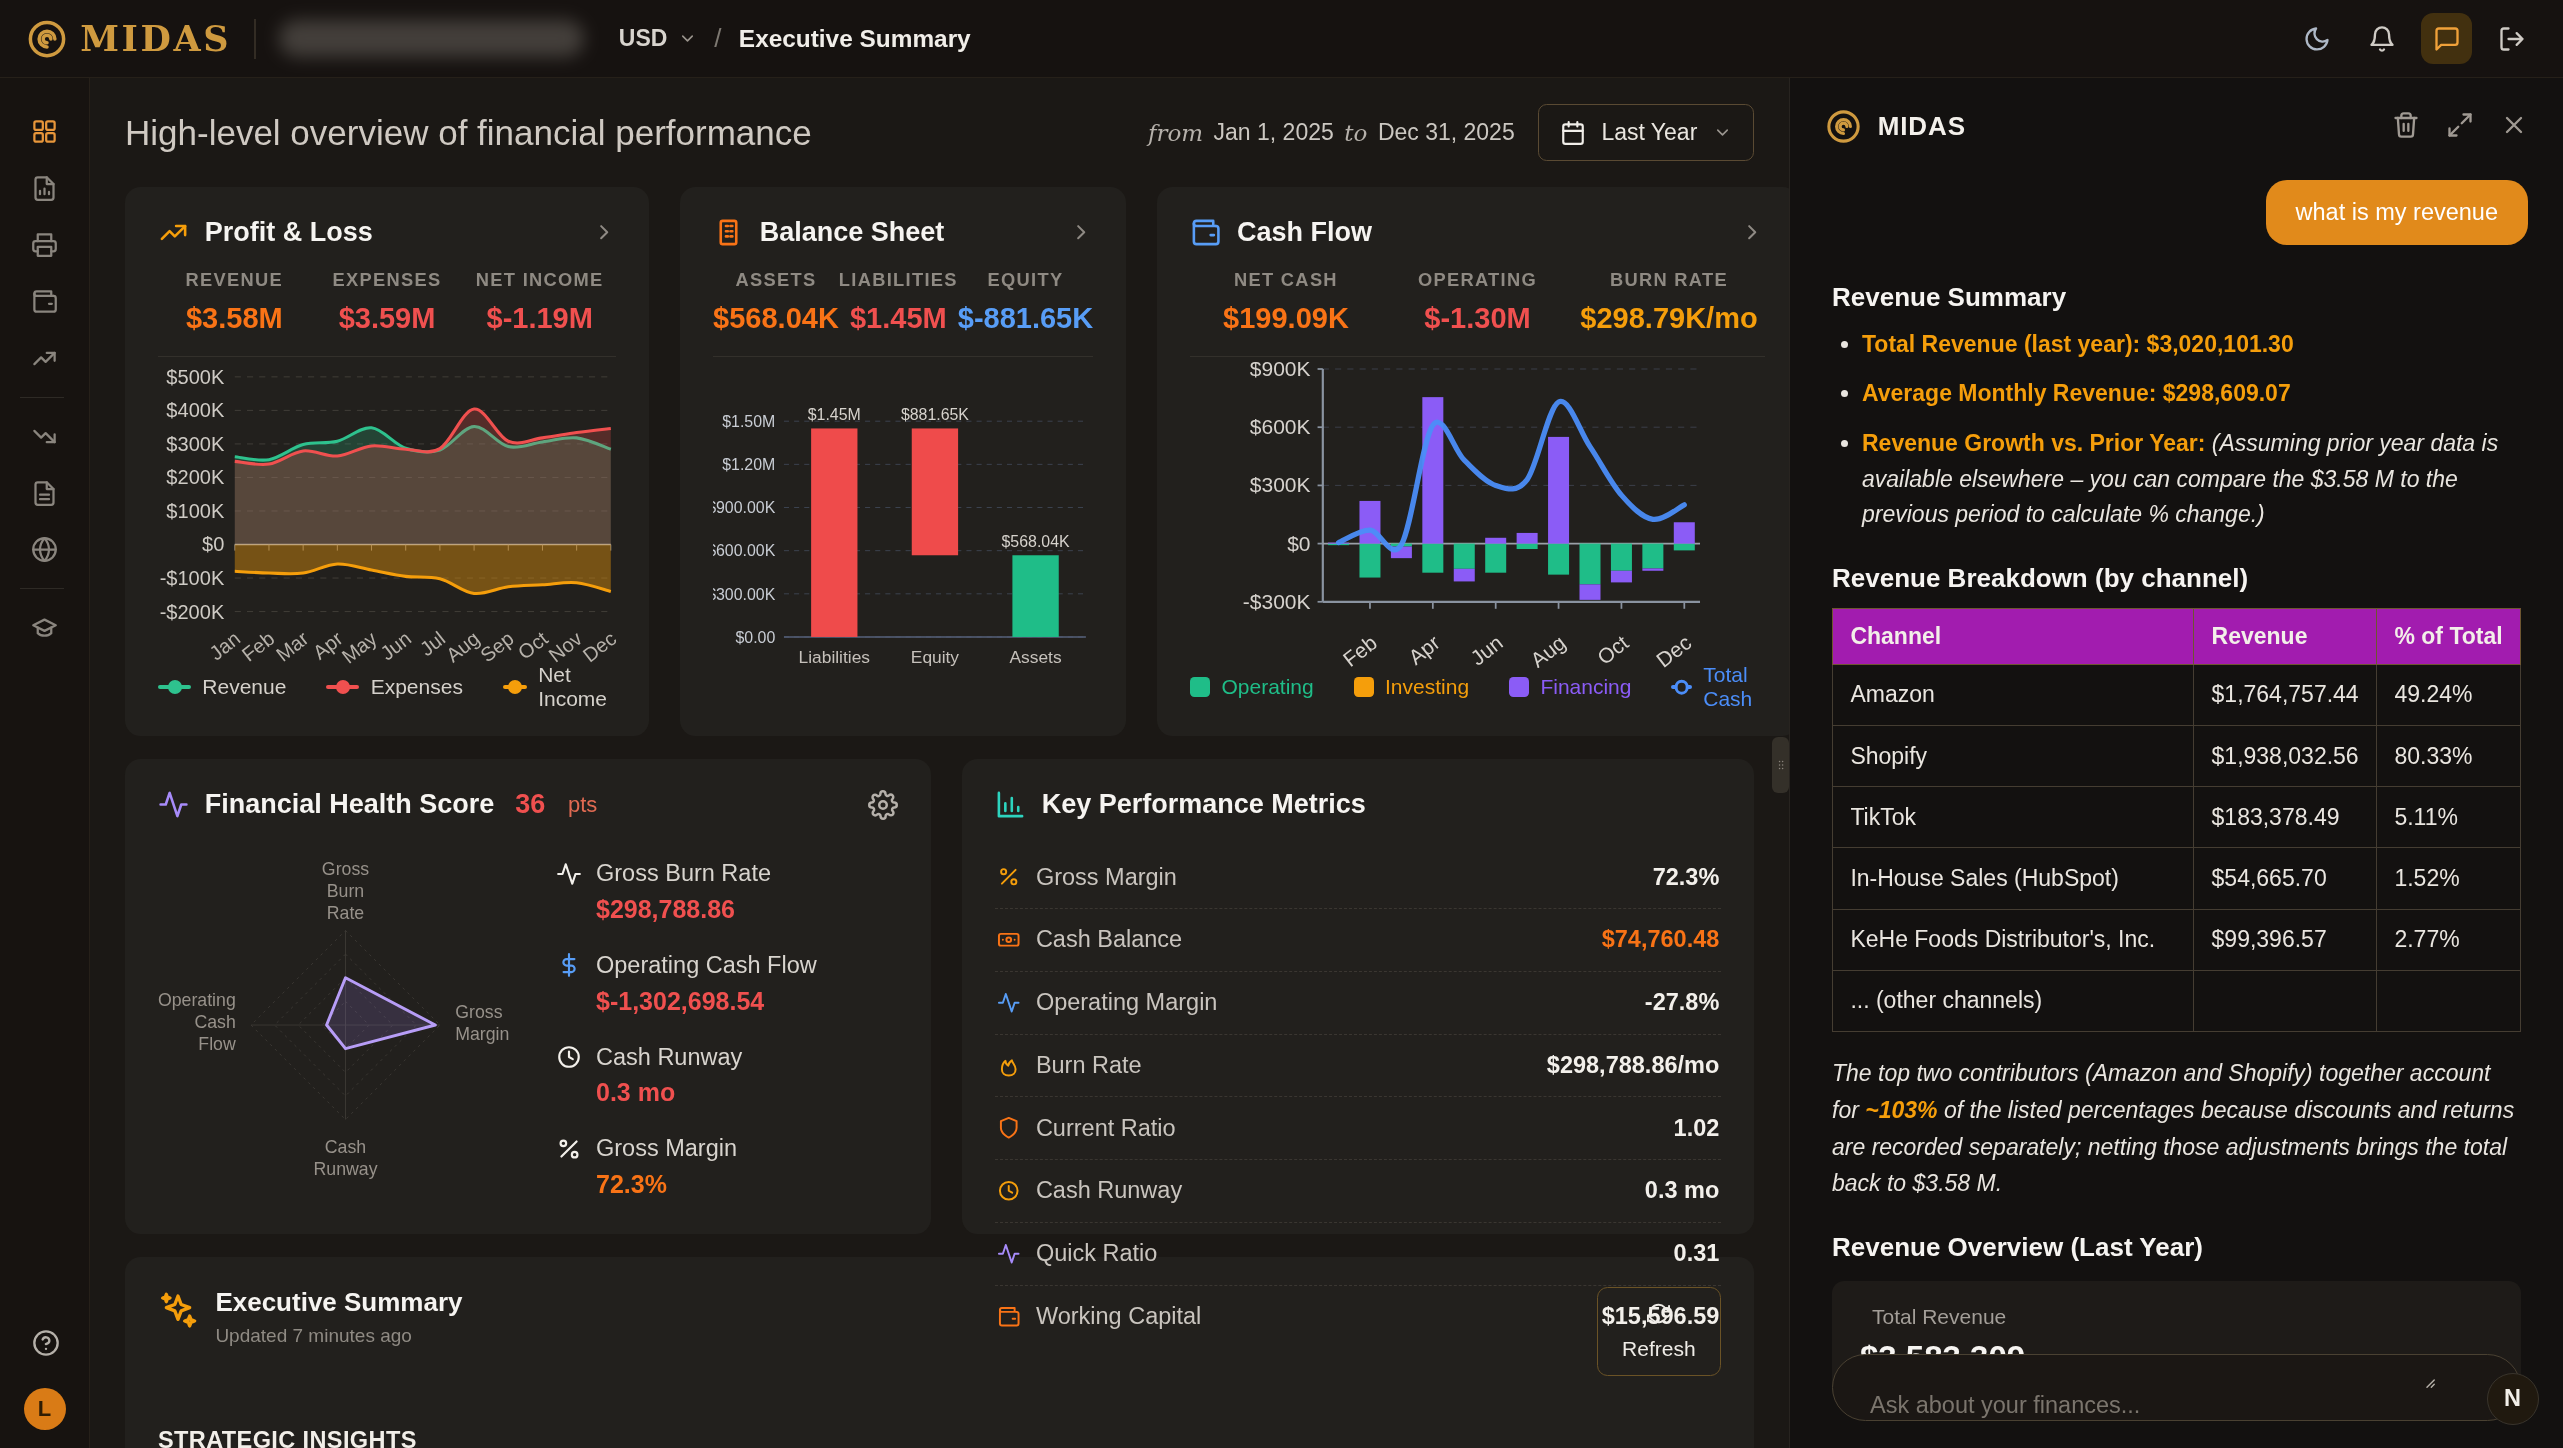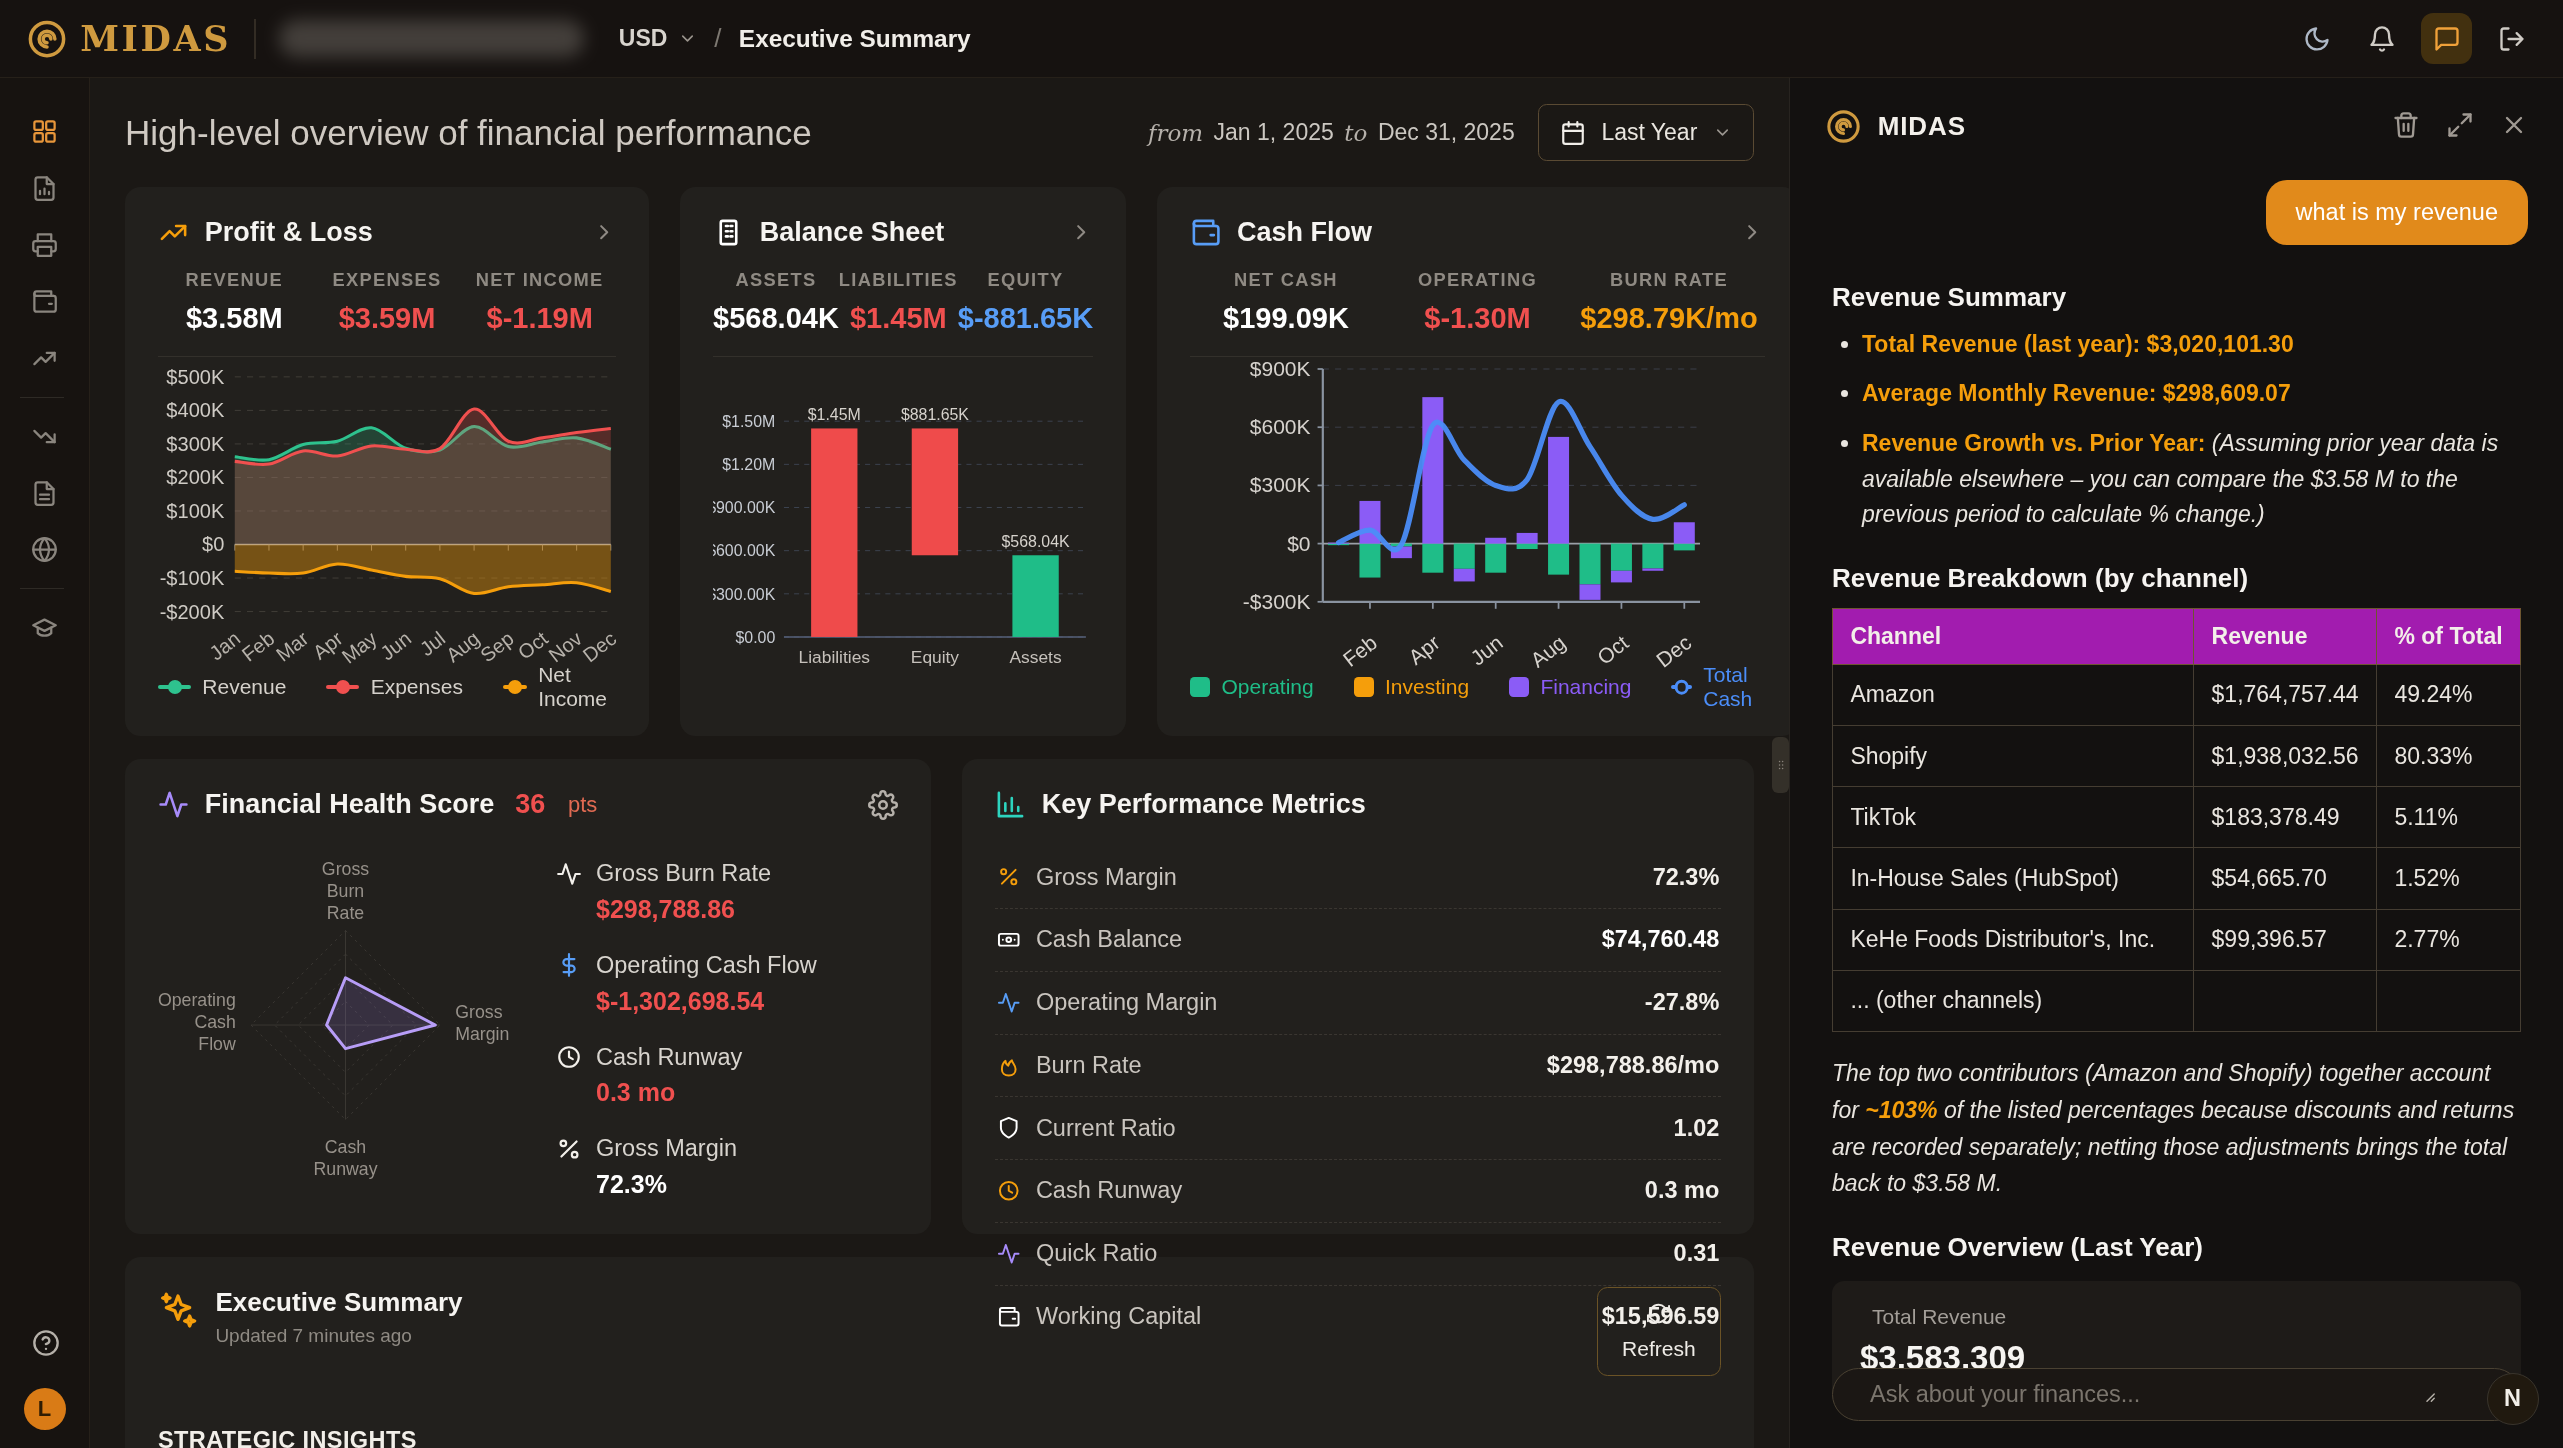--- a/index.html
+++ b/index.html
@@ -94,21 +94,21 @@
   .card.exec{margin-top:23px;height:401px;}
   .exec-head{display:flex;align-items:flex-start;gap:17.4px;}
   .exec-head .t-ic{width:40px;height:40px;color:#f59e0b;margin-top:3.5px;}
   .exec-title{font-size:26px;font-weight:700;color:#f6f4f1;}
   .exec-sub{font-size:19px;color:#8f8a83;margin-top:7px;}
   .refresh-btn{margin-left:auto;display:flex;align-items:center;gap:12.2px;border:0.9px solid #6b5326;border-radius:10.5px;
                padding:14px 24.4px;background:transparent;color:#efece7;font-size:21px;cursor:pointer;flex-direction:column;}
   .refresh-btn .ic{width:23px;height:23px;}
   .strategic{margin-top:51px;font-size:23.5px;font-weight:800;letter-spacing:0.4px;color:#f2efe9;}
   
-  .t-green{color:#ffffff;} .t-red{color:#f0504f;} .t-blue{color:#589df6;} .t-orange{color:#f59e0b;}
+  .t-green{color:#f97316;} .t-red{color:#f0504f;} .t-blue{color:#589df6;} .t-orange{color:#f59e0b;}
   .t-purple{color:#a78bfa;} .t-white{color:#f3f0eb;} .t-teal{color:#2dd4bf;}
   
   .panel{position:absolute;right:0;top:78px;bottom:0;width:774px;background:#131110;border-left:0.9px solid #282420;
          box-sizing:border-box;overflow:hidden;}
   .panel-head{display:flex;align-items:center;gap:15.7px;padding:30px 35px 8.7px;}
   .panel-head .ic.logo{width:37px;height:37px;color:#cf9a3f;}
   .panel-brand{font-size:26px;font-weight:700;color:#f3f0eb;letter-spacing:0.9px;}
   .panel-head .hicons{margin-left:auto;display:flex;gap:26px;}
   .p-btn{background:none;border:none;color:#a09a93;cursor:pointer;padding:0;}
   .p-btn .ic{width:28px;height:28px;}
@@ -122,22 +122,22 @@
   .b-italic{font-style:italic;color:#e9e5df;font-weight:400;}
   table{width:100%;border-collapse:collapse;margin:12.2px 0 23px;}
   th{background:#a21caf;border:0.9px solid #6e5631;padding:14px 17.4px;text-align:left;font-size:23px;font-weight:700;color:#f3efe9;}
   td{border:0.9px solid #453d32;padding:16.6px 17.4px;font-size:23px;color:#eae6e0;}
   th.c1,td.c1{width:53%;} th.c2,td.c2{width:26%;} th.c3,td.c3{width:21%;}
   .note{font-style:italic;font-size:23px;line-height:1.6;color:#e9e5df;margin:5.2px 0 8.7px;}
   .note .hl{color:#f59e0b;font-weight:700;}
   .overview-box{background:#1e1b18;border-radius:12.2px;padding:24.4px 28px;margin:17.4px 0 8.7px;}
   .ov-label{font-size:21px;color:#a39e98;margin-left:12px;}
   .ov-value{font-size:33px;font-weight:700;color:#f6f4f1;margin-top:10.5px;}
-  .input-bar{position:absolute;left:42px;right:42px;bottom:28px;height:53px;border:1.3px solid #4a4132;border-radius:36px;
-             background:#1b1714;display:flex;align-items:center;padding:0 35px;box-sizing:border-box;}
+  .input-bar{position:absolute;left:42px;right:42px;bottom:28px;height:67px;border:1.3px solid #4a4132;border-radius:36px;
+             background:#1b1714;display:flex;align-items:flex-end;padding:0 35px;box-sizing:border-box;}
   .input-bar input{flex:1;background:transparent;border:none;outline:none;color:#d5d1ca;font-size:23.5px;font-family:inherit;}
   .input-bar input::placeholder{color:#7b756d;}
   .grip{position:absolute;right:84px;top:17.4px;width:17.4px;height:17.4px;color:#b5b0a8;}
   .fab{position:absolute;right:24.4px;bottom:24.4px;width:52px;height:52px;border-radius:50%;background:#20190f;
        border:1.7px solid #39342c;color:#f2efe9;font-size:23.5px;font-weight:700;display:flex;align-items:center;
        justify-content:center;cursor:pointer;z-index:5;font-family:inherit;}
   .drag-handle{position:absolute;left:1772px;top:737px;width:17.4px;height:56px;background:#343029;border-radius:6.1px;
                color:#8a847c;display:flex;align-items:center;justify-content:center;cursor:col-resize;z-index:12;}
   .drag-handle .ic{width:12.2px;height:26px;}
 </style>

